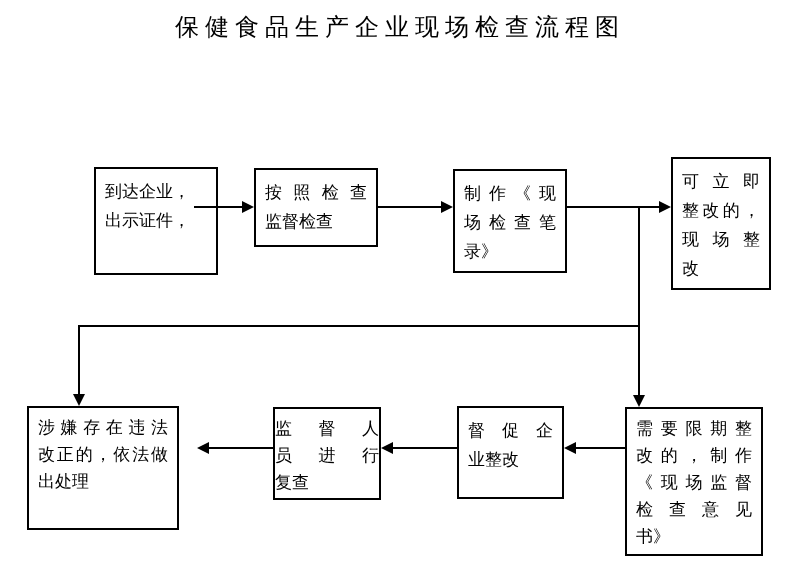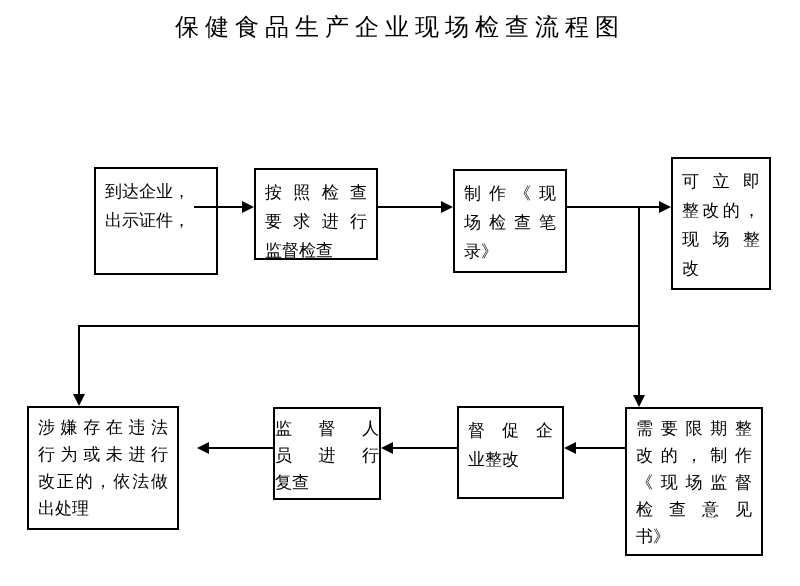--- a/index.html
+++ b/index.html
@@ -46,23 +46,22 @@
 
 <div id="canvas">
 
   <div class="title">保健食品生产企业现场检查流程图</div>
 
   <div class="box" style="left:70px;top:167px;width:124px;height:108px;margin-left:24px;">
       <div class="line">到达企业，</div>
       <div class="line">出示证件，</div>
     </div>
 
-  <div class="box jst" style="left:254px;top:168px;width:124px;height:92px;">
+  <div class="box jst" style="left:254px;top:168px;width:124px;height:79px;">
       <div class="line">按照检查</div>
-      <div class="line">要求进行</div>
       <div class="line">监督检查</div>
     </div>
 
   <div class="box jst" style="left:453px;top:169px;width:114px;height:104px;">
       <div class="line">制作《现</div>
       <div class="line">场检查笔</div>
       <div class="line">录》</div>
     </div>
 
   <div class="box jst" style="left:671px;top:157px;width:100px;height:133px;">
@@ -86,21 +85,20 @@
     </div>
 
   <div class="box jst" style="left:273px;top:407px;width:108px;height:93px;line-height:27px;padding:6px 0;">
       <div class="line">监督人</div>
       <div class="line">员进行</div>
       <div class="line">复查</div>
     </div>
 
   <div class="box jst" style="left:27px;top:406px;width:152px;height:124px;line-height:27px;padding:6px 9px;">
       <div class="line">涉嫌存在违法</div>
-      <div class="line">行为或未进行</div>
       <div class="line">改正的，依法做</div>
       <div class="line">出处理</div>
     </div>
 
   <div class="cline" style="left:194px;top:206px;width:49px;height:2px;"></div>
   <div class="head r" style="left:242px;top:201px;"></div>
 
   <div class="cline" style="left:378px;top:206px;width:64px;height:2px;"></div>
   <div class="head r" style="left:441px;top:201px;"></div>
 

